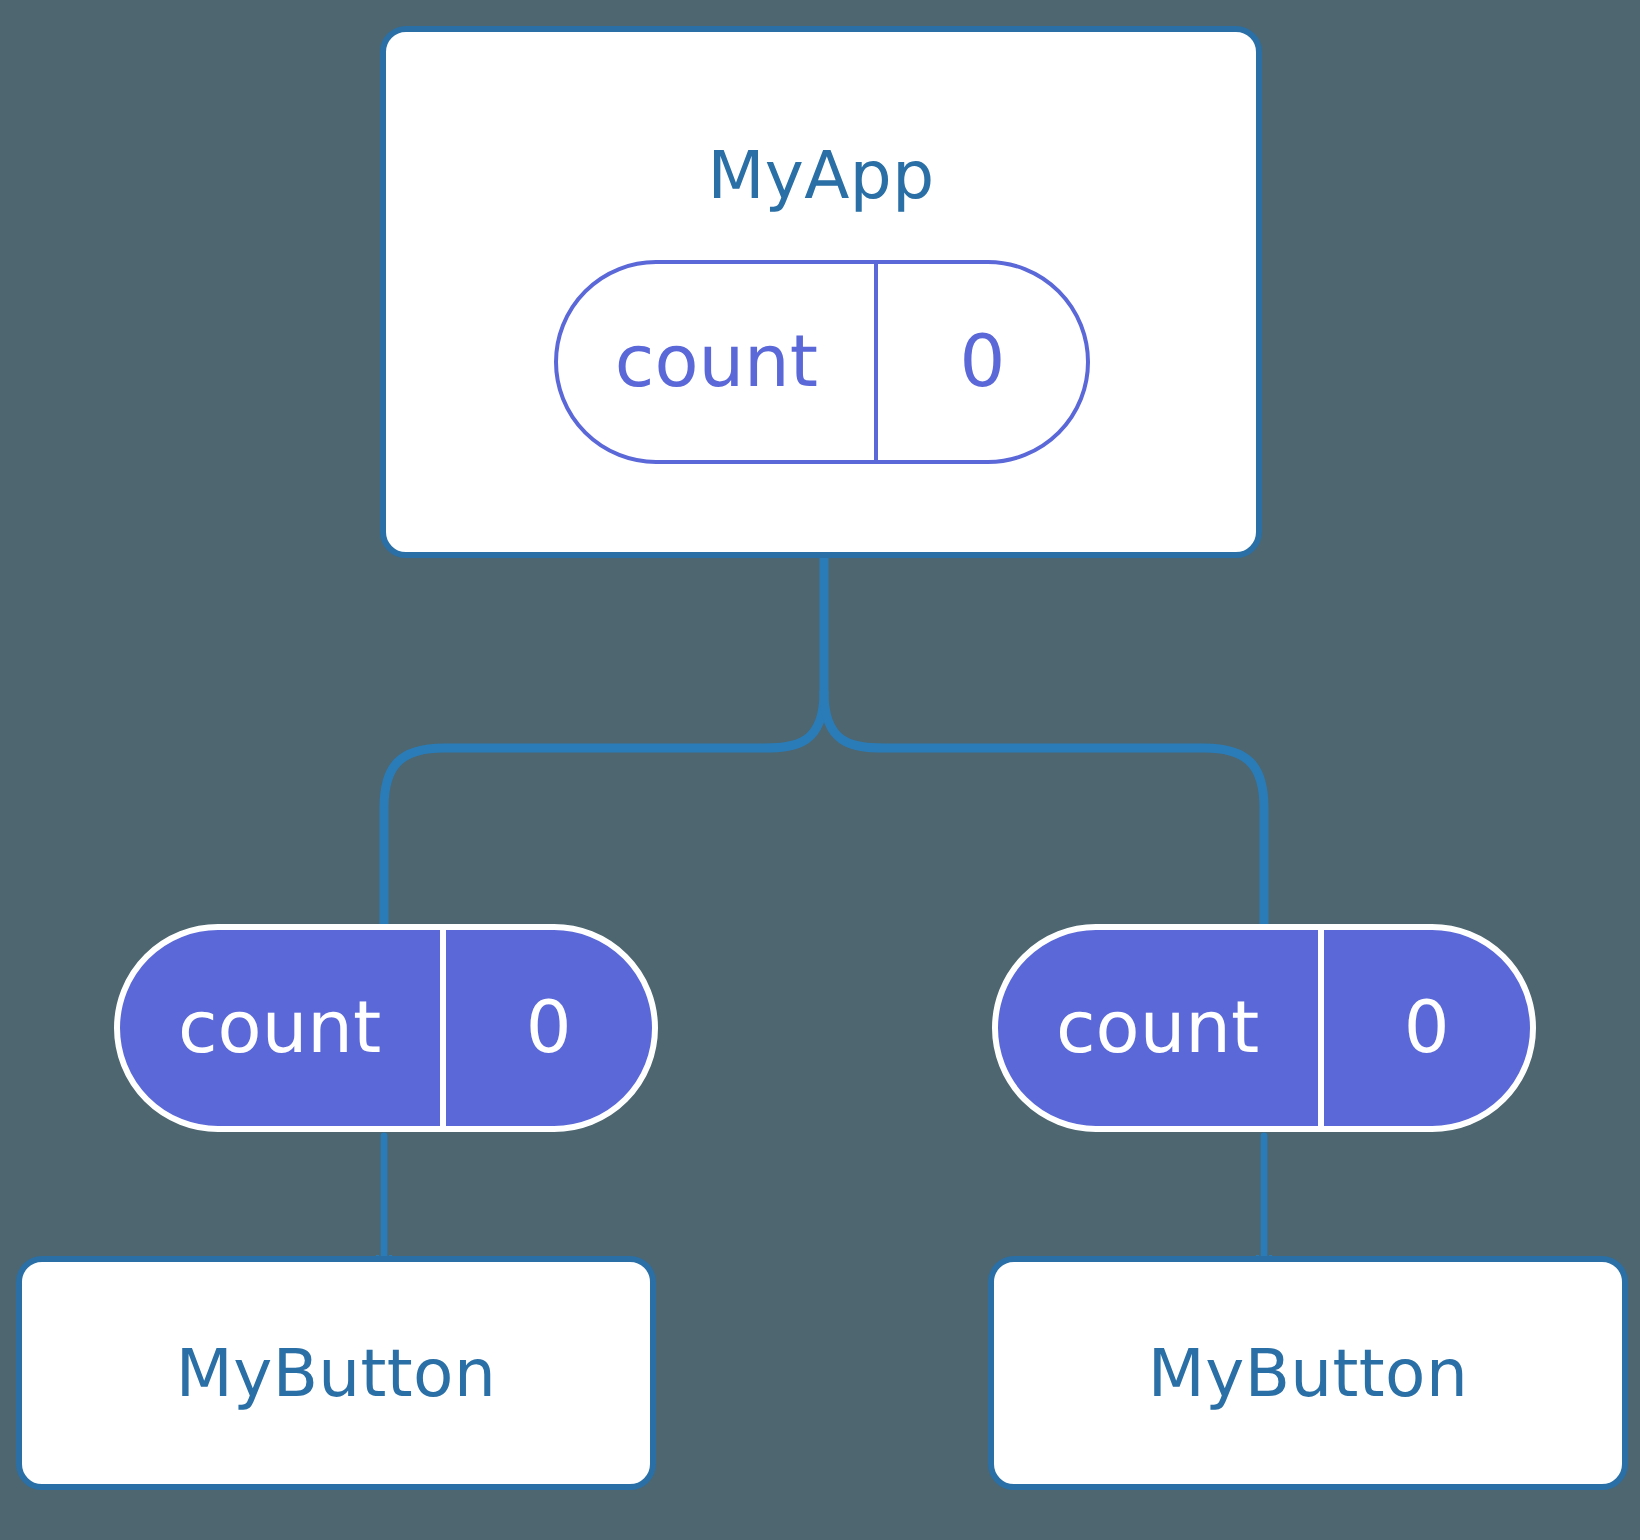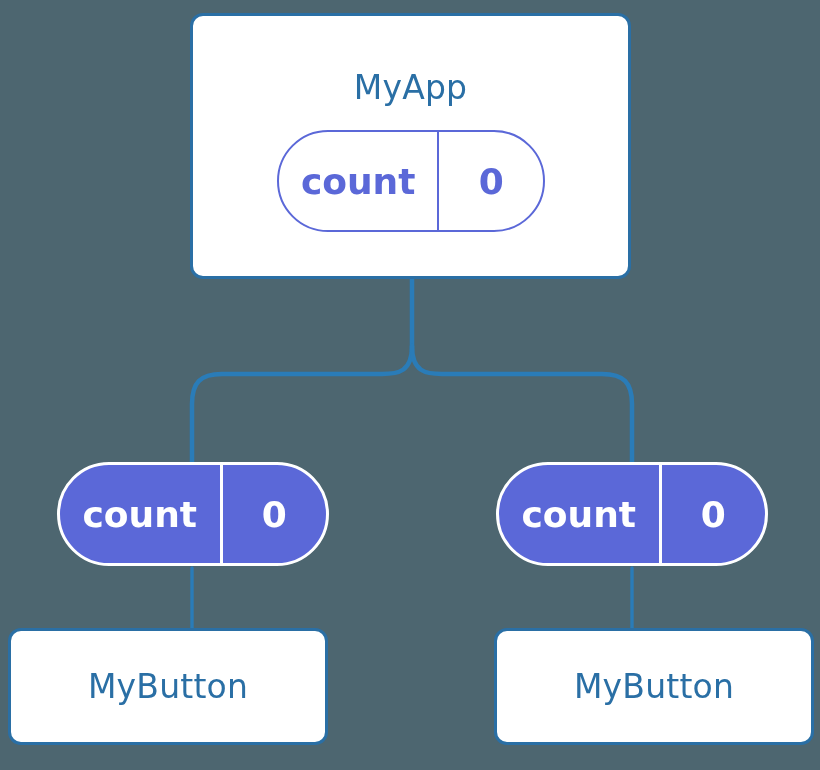--- a/index.html
+++ b/index.html
@@ -67,21 +67,20 @@
 
   
   .pill {
     position: absolute;
     display: flex;
     align-items: stretch;
     box-sizing: border-box;
     border-style: solid;
     border-radius: 999px;
     overflow: hidden;
-    font-weight: bold;
   }
   .pill-key, .pill-val {
     display: flex;
     align-items: center;
     justify-content: center;
     font-size: 36px;
     white-space: nowrap;
     box-sizing: border-box;
   }
   .pill-key { flex: 0 0 60%; }

